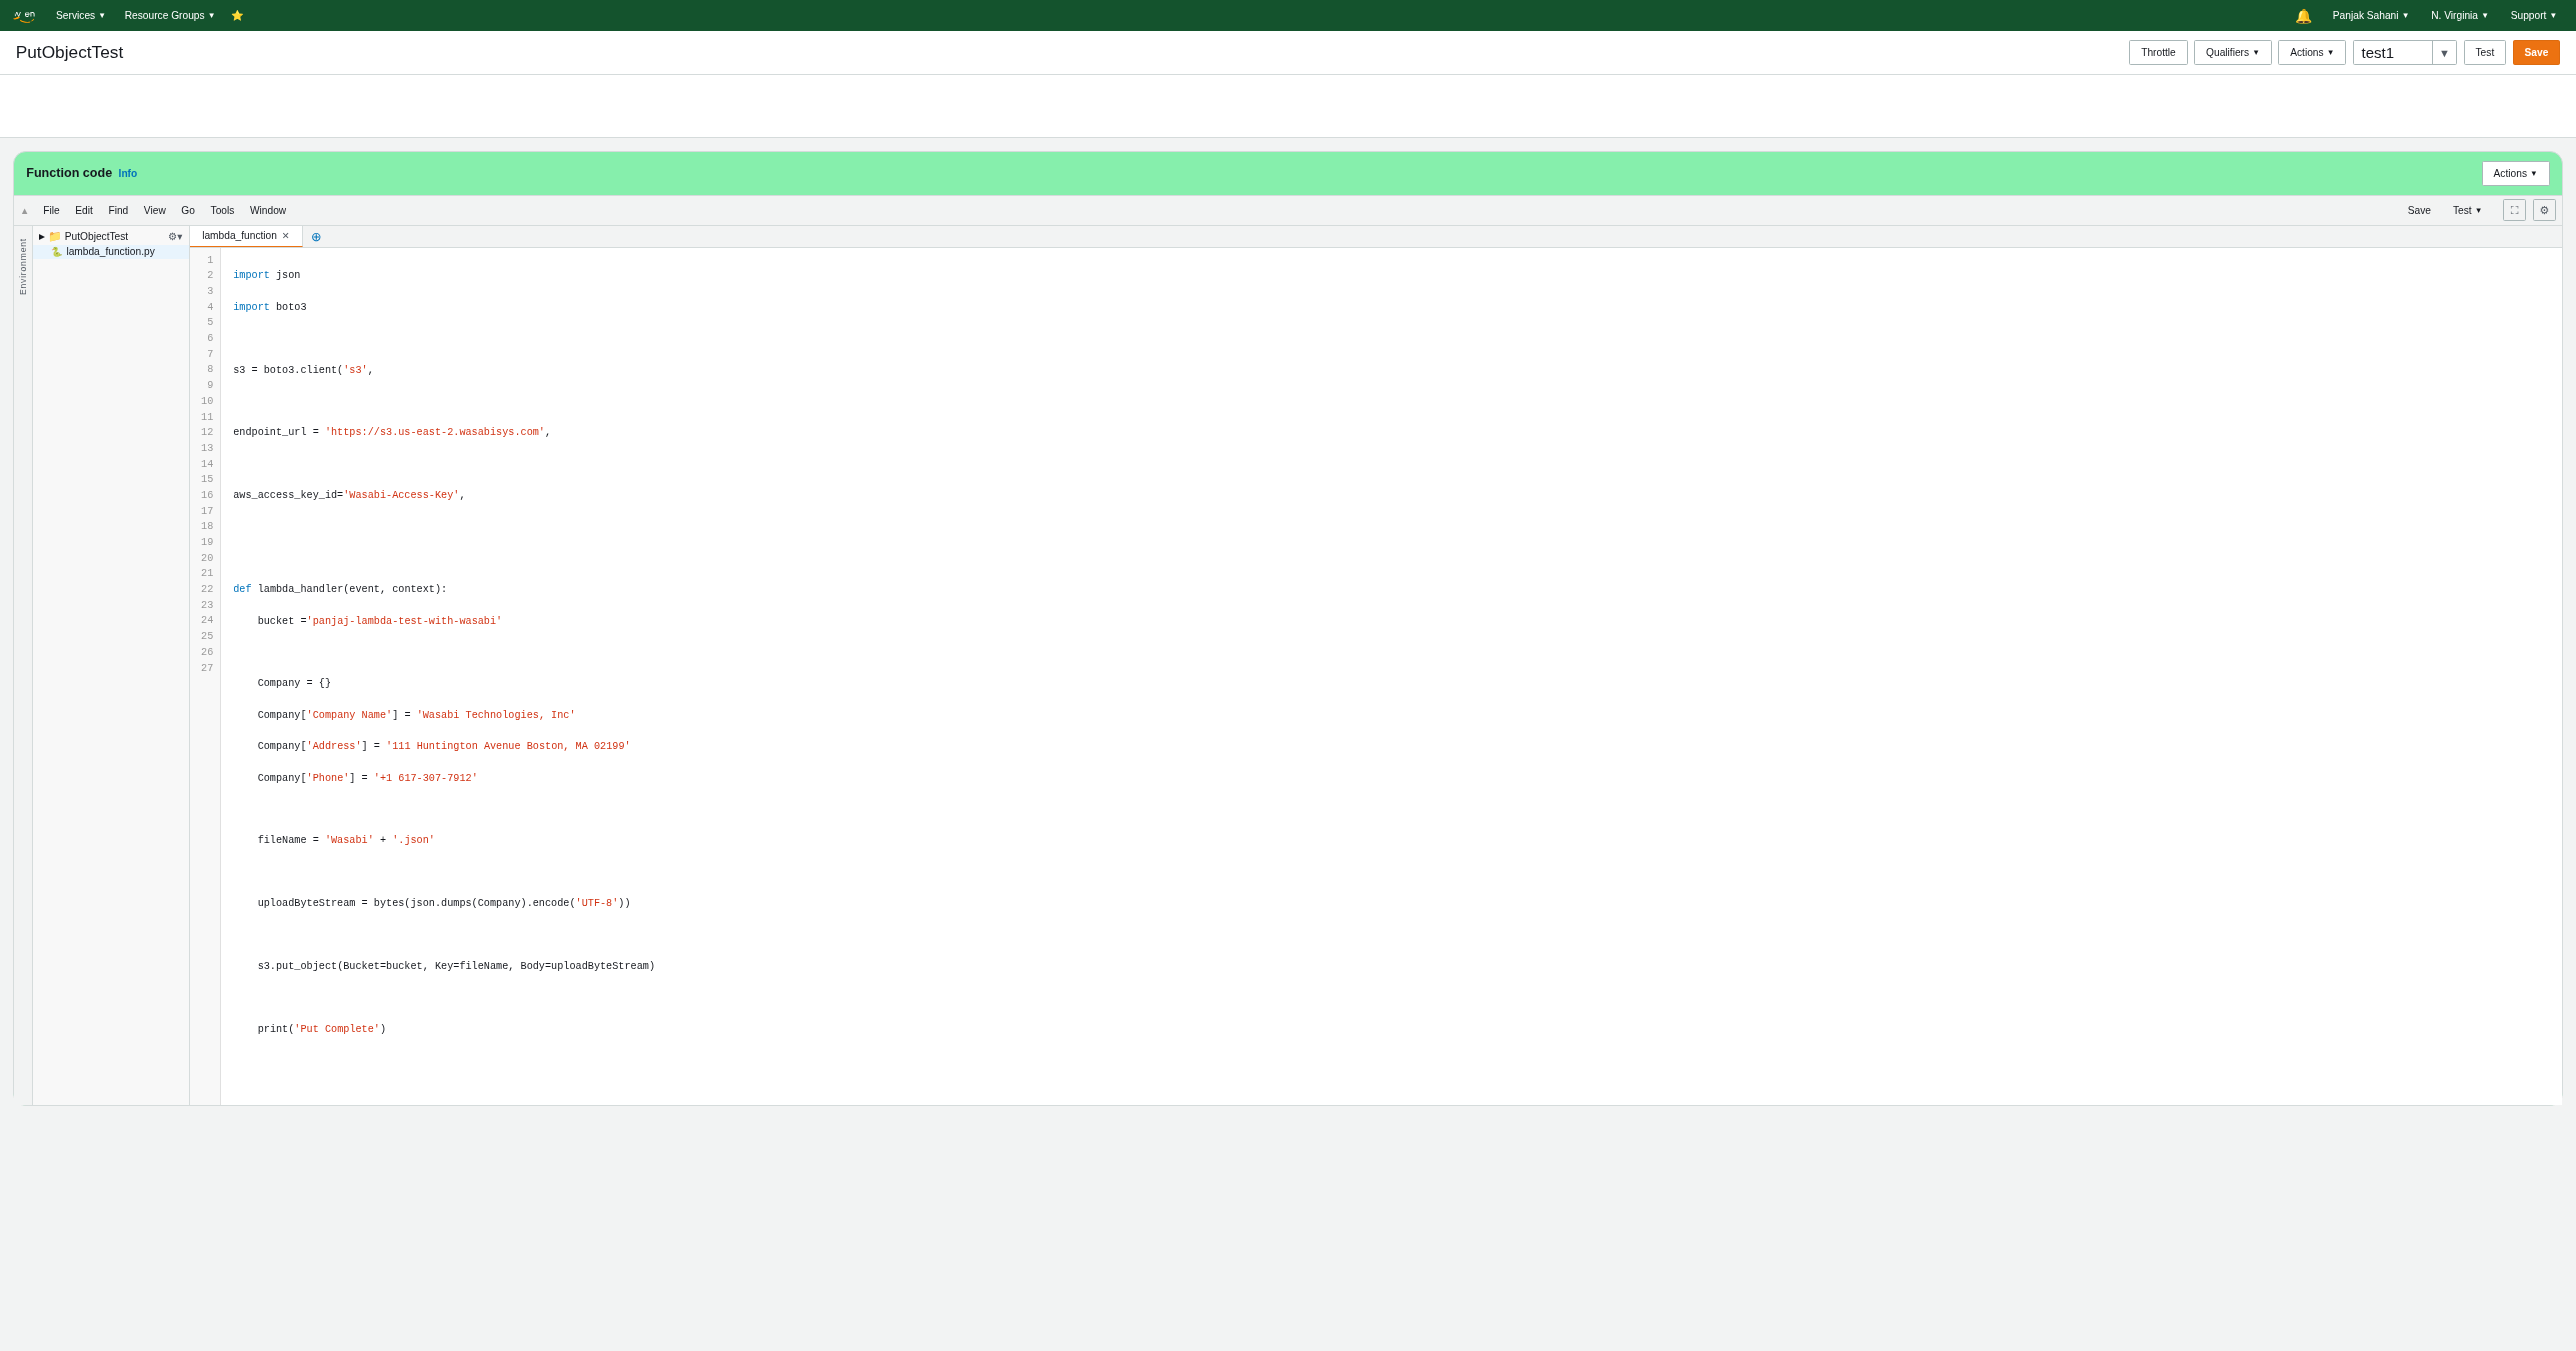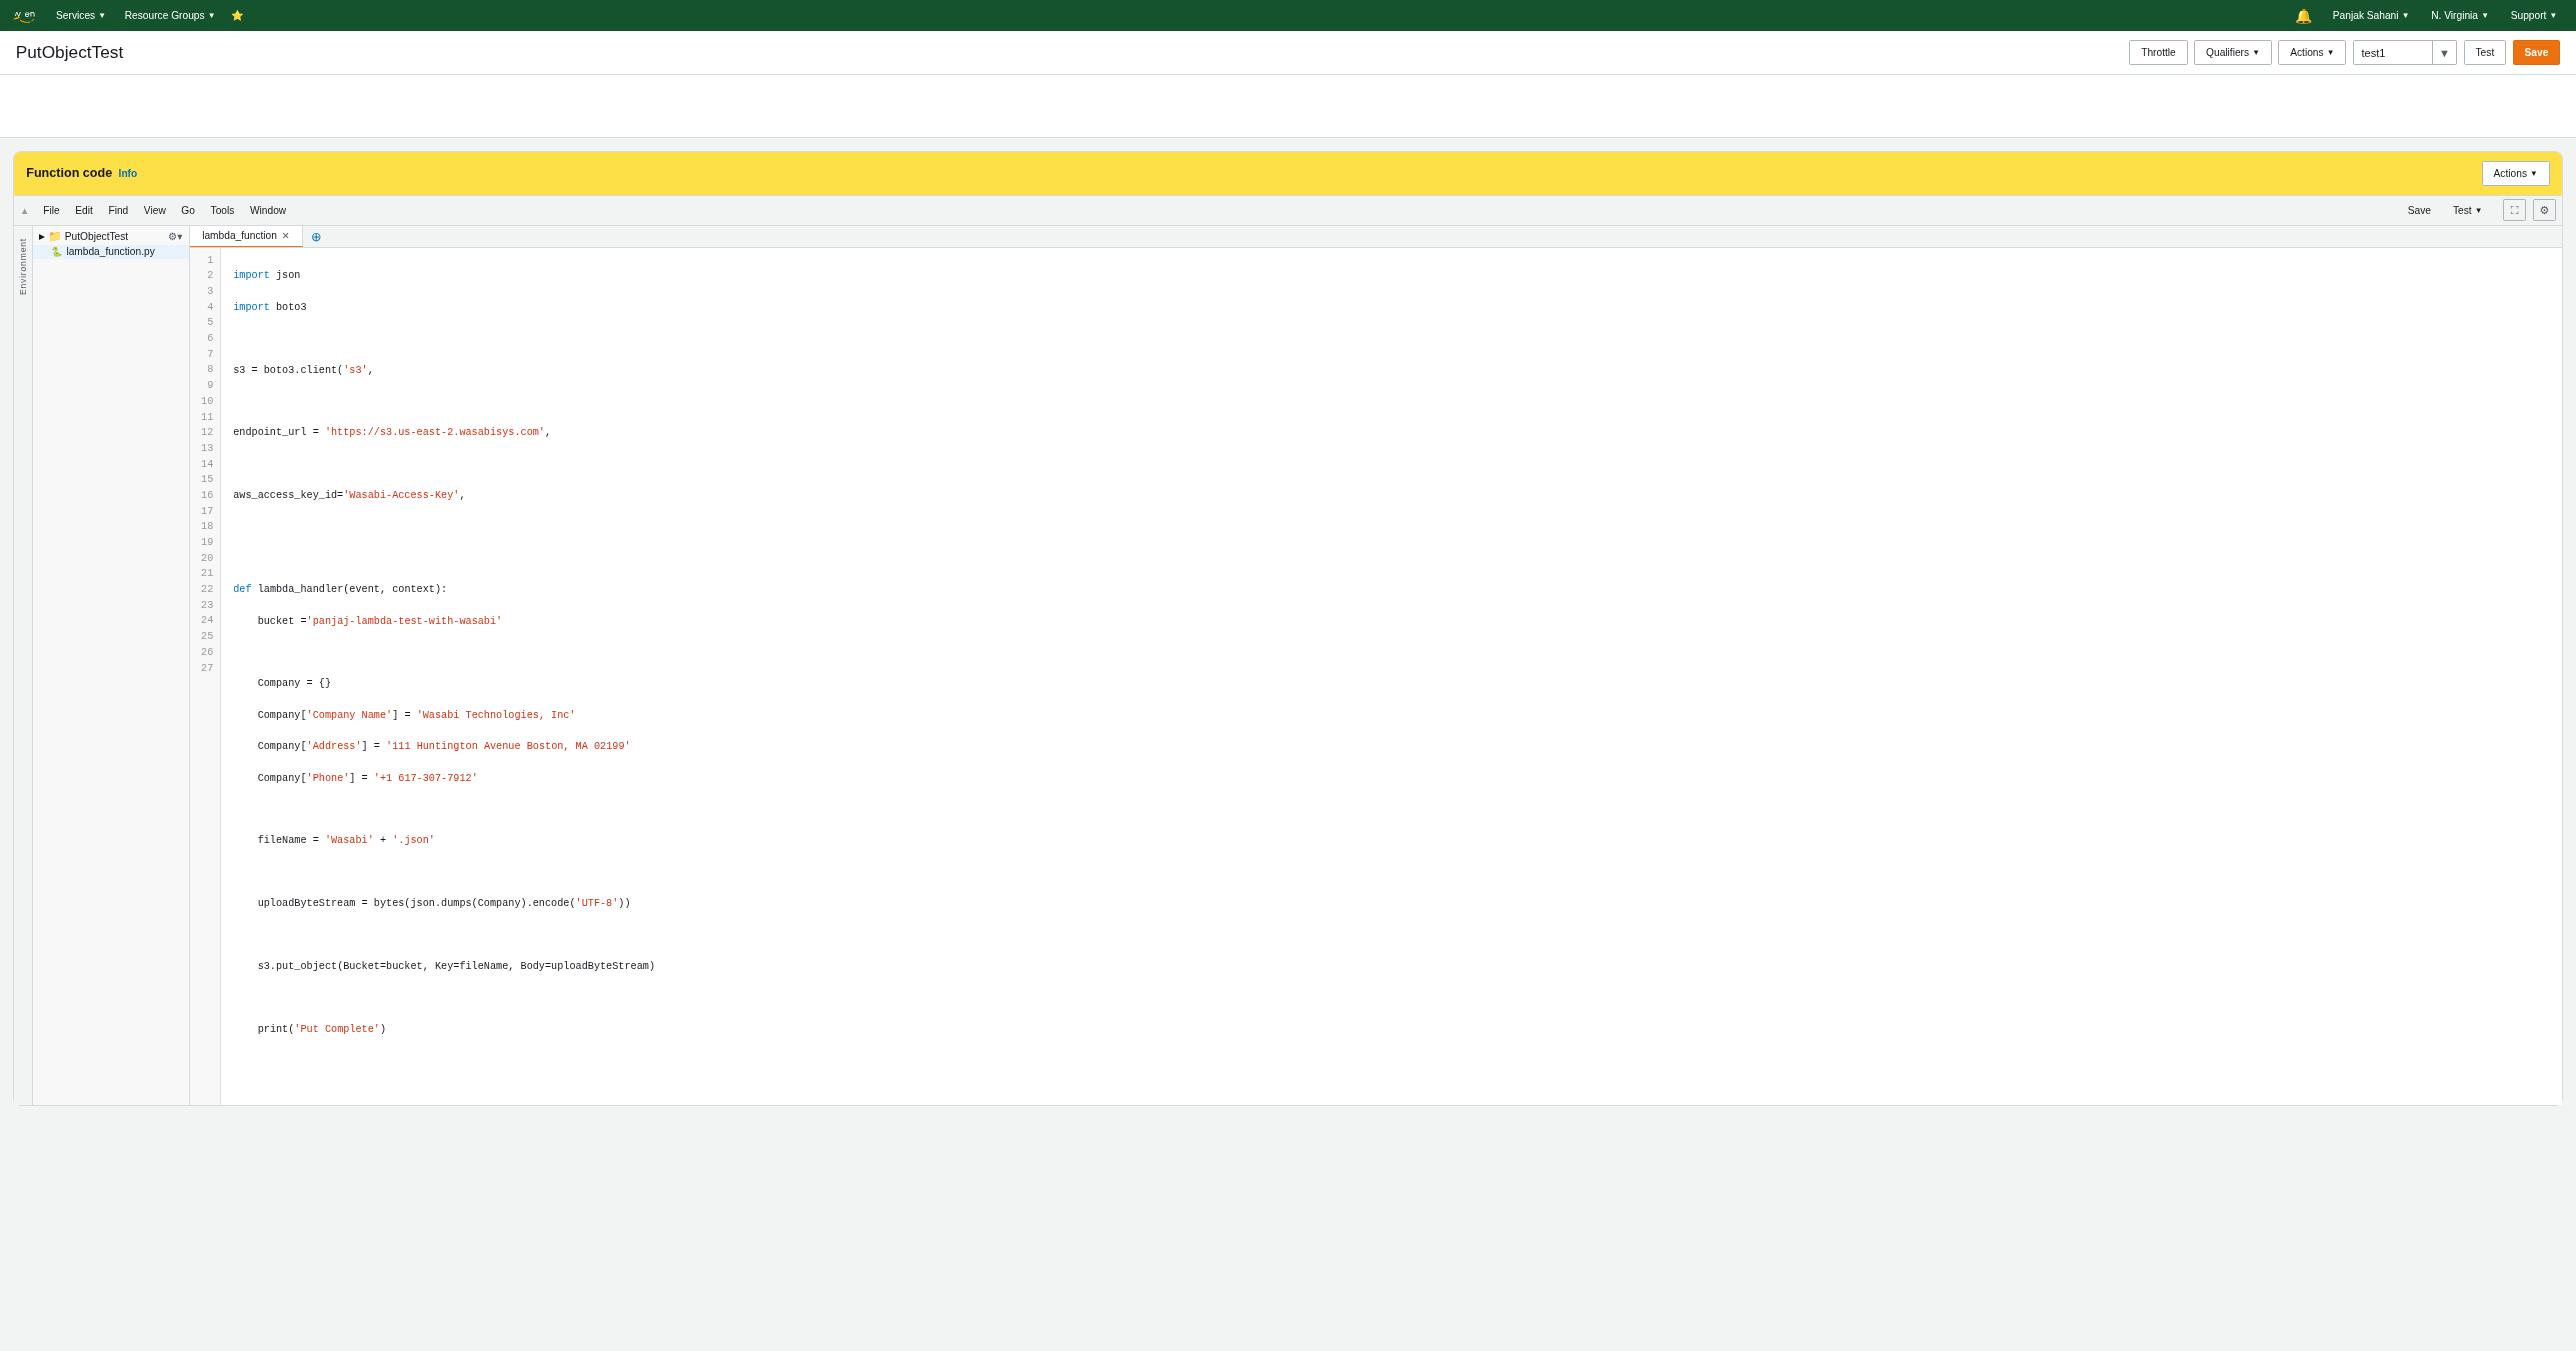--- a/index.html
+++ b/index.html
@@ -95,21 +95,21 @@
     .test-select-container {
       display: flex;
       align-items: center;
       border: 0.8px solid #aab7b8;
       border-radius: 1.6px;
       height: 25px;
       background: #fff;
     }
     .test-select-value {
       padding: 0 7.8px;
-      font-size: 11px;
+      font-size: 15px;
       min-width: 78px;
     }
     .test-select-arrow {
       border-left: 0.8px solid #aab7b8;
       padding: 0 6.3px;
       height: 100%;
       display: flex;
       align-items: center;
       cursor: pointer;
       color: #545b64;
@@ -124,24 +124,24 @@
     .info-section {
       background: #fff;
       margin: 0;
       padding: 15.7px;
       min-height: 63px;
       border-bottom: 0.8px solid #d5dbdb;
     }
 
     
     .function-code-section {
-      background: #fde047;
+      background: #86efac;
       margin: 12.6px;
       border: 0.8px solid #d5dbdb;
-      border-radius: 8px;
+      border-radius: 13px;
     }
     .function-code-header {
       display: flex;
       align-items: center;
       justify-content: space-between;
       padding: 9.4px 12.6px;
       border-bottom: 0.8px solid #d5dbdb;
     }
     .function-code-title {
       font-size: 12.6px;

